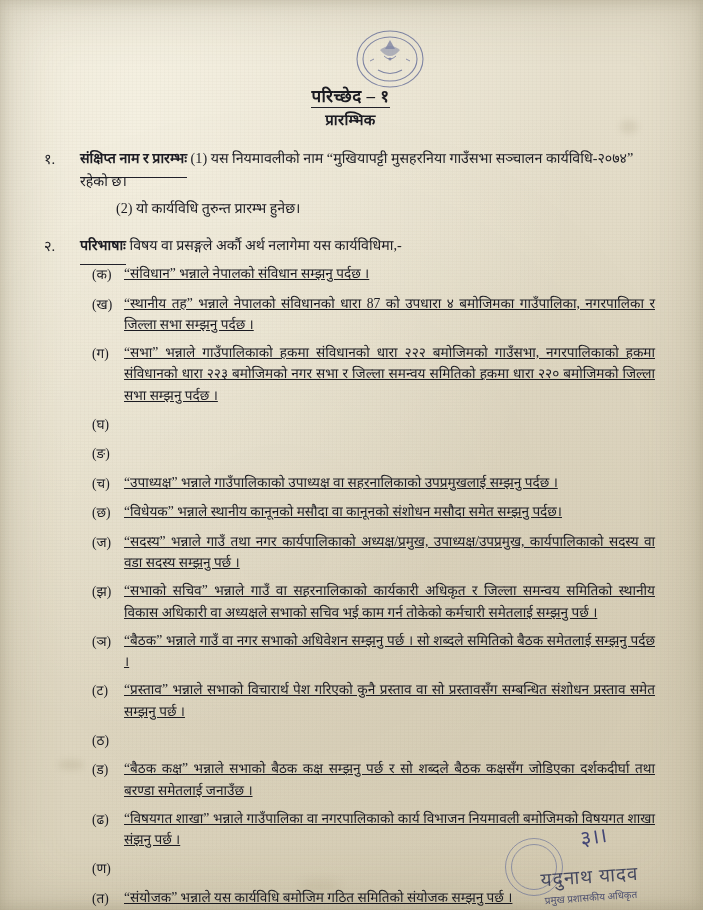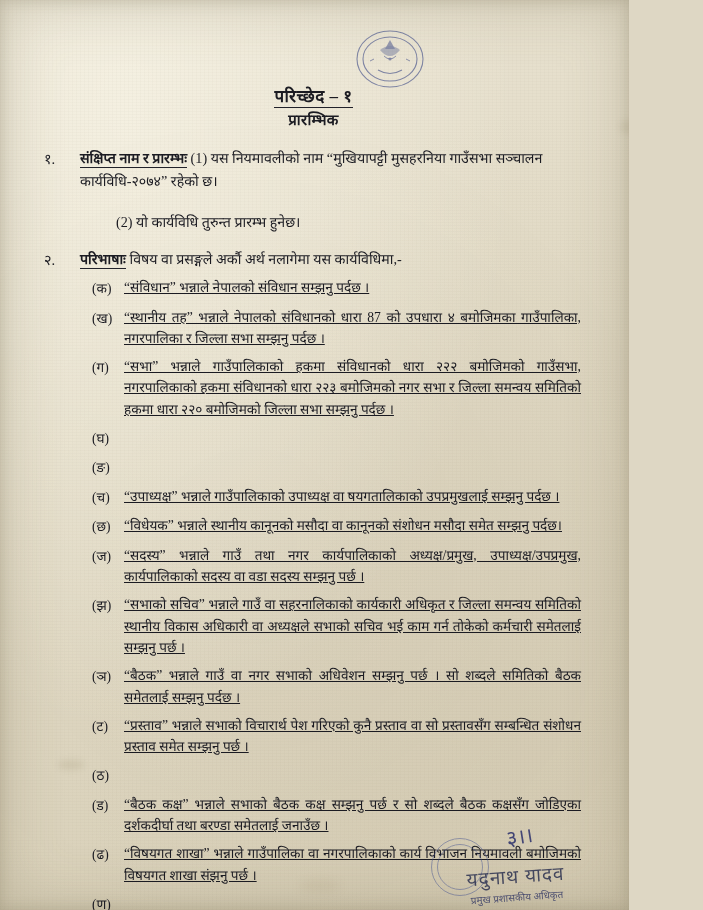--- a/index.html
+++ b/index.html
@@ -8,21 +8,21 @@
   }
   body {
     width: 703px;
     height: 910px;
     overflow: hidden;
     background: #ded7c4;
     font-family: "Liberation Serif", serif;
   }
   .page {
     position: relative;
-    width: 629px;
+    width: 703px;
     height: 910px;
     box-sizing: border-box;
     background:
       radial-gradient(ellipse at 20% 12%, rgba(255,252,240,0.55) 0%, rgba(255,252,240,0) 55%),
       radial-gradient(ellipse at 85% 80%, rgba(206,196,172,0.45) 0%, rgba(206,196,172,0) 60%),
       linear-gradient(160deg, #e9e3d2 0%, #e4ddc9 38%, #ddd5bf 70%, #d6cdb4 100%);
     color: #1b1b22;
     overflow: hidden;
   }
   
@@ -99,28 +99,28 @@
     padding-top: 1px;
   }
   .sec-body {
     flex: 1 1 auto;
     font-size: 14.2px;
     line-height: 1.62;
   }
   .sec-body .lead {
     font-weight: bold;
     border-bottom: 1.3px solid #21212a;
-    padding-bottom: 1px;
+    padding-bottom: 11px;
   }
   .para {
     margin-bottom: 3px;
   }
   .indent-para {
     padding-left: 36px;
-    margin-top: 18px;
+    margin-top: 4px;
   }
 
   .clause-list {
     margin-top: 6px;
   }
   .clause {
     display: flex;
     align-items: flex-start;
     margin-bottom: 6.5px;
   }
@@ -271,21 +271,21 @@
               <div class="clause-text">“सभा” भन्नाले गाउँपालिकाको हकमा संविधानको धारा २२२ बमोजिमको गाउँसभा, नगरपालिकाको हकमा संविधानको धारा २२३ बमोजिमको नगर सभा र जिल्ला समन्वय समितिको हकमा धारा २२० बमोजिमको जिल्ला सभा सम्झनु पर्दछ ।</div>
             </div>
             <div class="clause">
               <div class="clause-label">(घ)</div>
             </div>
             <div class="clause">
               <div class="clause-label">(ङ)</div>
             </div>
             <div class="clause">
               <div class="clause-label">(च)</div>
-              <div class="clause-text">“उपाध्यक्ष” भन्नाले गाउँपालिकाको उपाध्यक्ष वा षयगतालिकाको उपप्रमुखलाई सम्झनु पर्दछ ।</div>
+              <div class="clause-text">“उपाध्यक्ष” भन्नाले गाउँपालिकाको उपाध्यक्ष वा सहरनालिकाको उपप्रमुखलाई सम्झनु पर्दछ ।</div>
             </div>
             <div class="clause">
               <div class="clause-label">(छ)</div>
               <div class="clause-text">“विधेयक” भन्नाले स्थानीय कानूनको मसौदा वा कानूनको संशोधन मसौदा समेत सम्झनु पर्दछ।</div>
             </div>
             <div class="clause">
               <div class="clause-label">(ज)</div>
               <div class="clause-text">“सदस्य” भन्नाले गाउँ तथा नगर कार्यपालिकाको अध्यक्ष/प्रमुख, उपाध्यक्ष/उपप्रमुख, कार्यपालिकाको सदस्य वा वडा सदस्य सम्झनु पर्छ ।</div>
             </div>
             <div class="clause">

